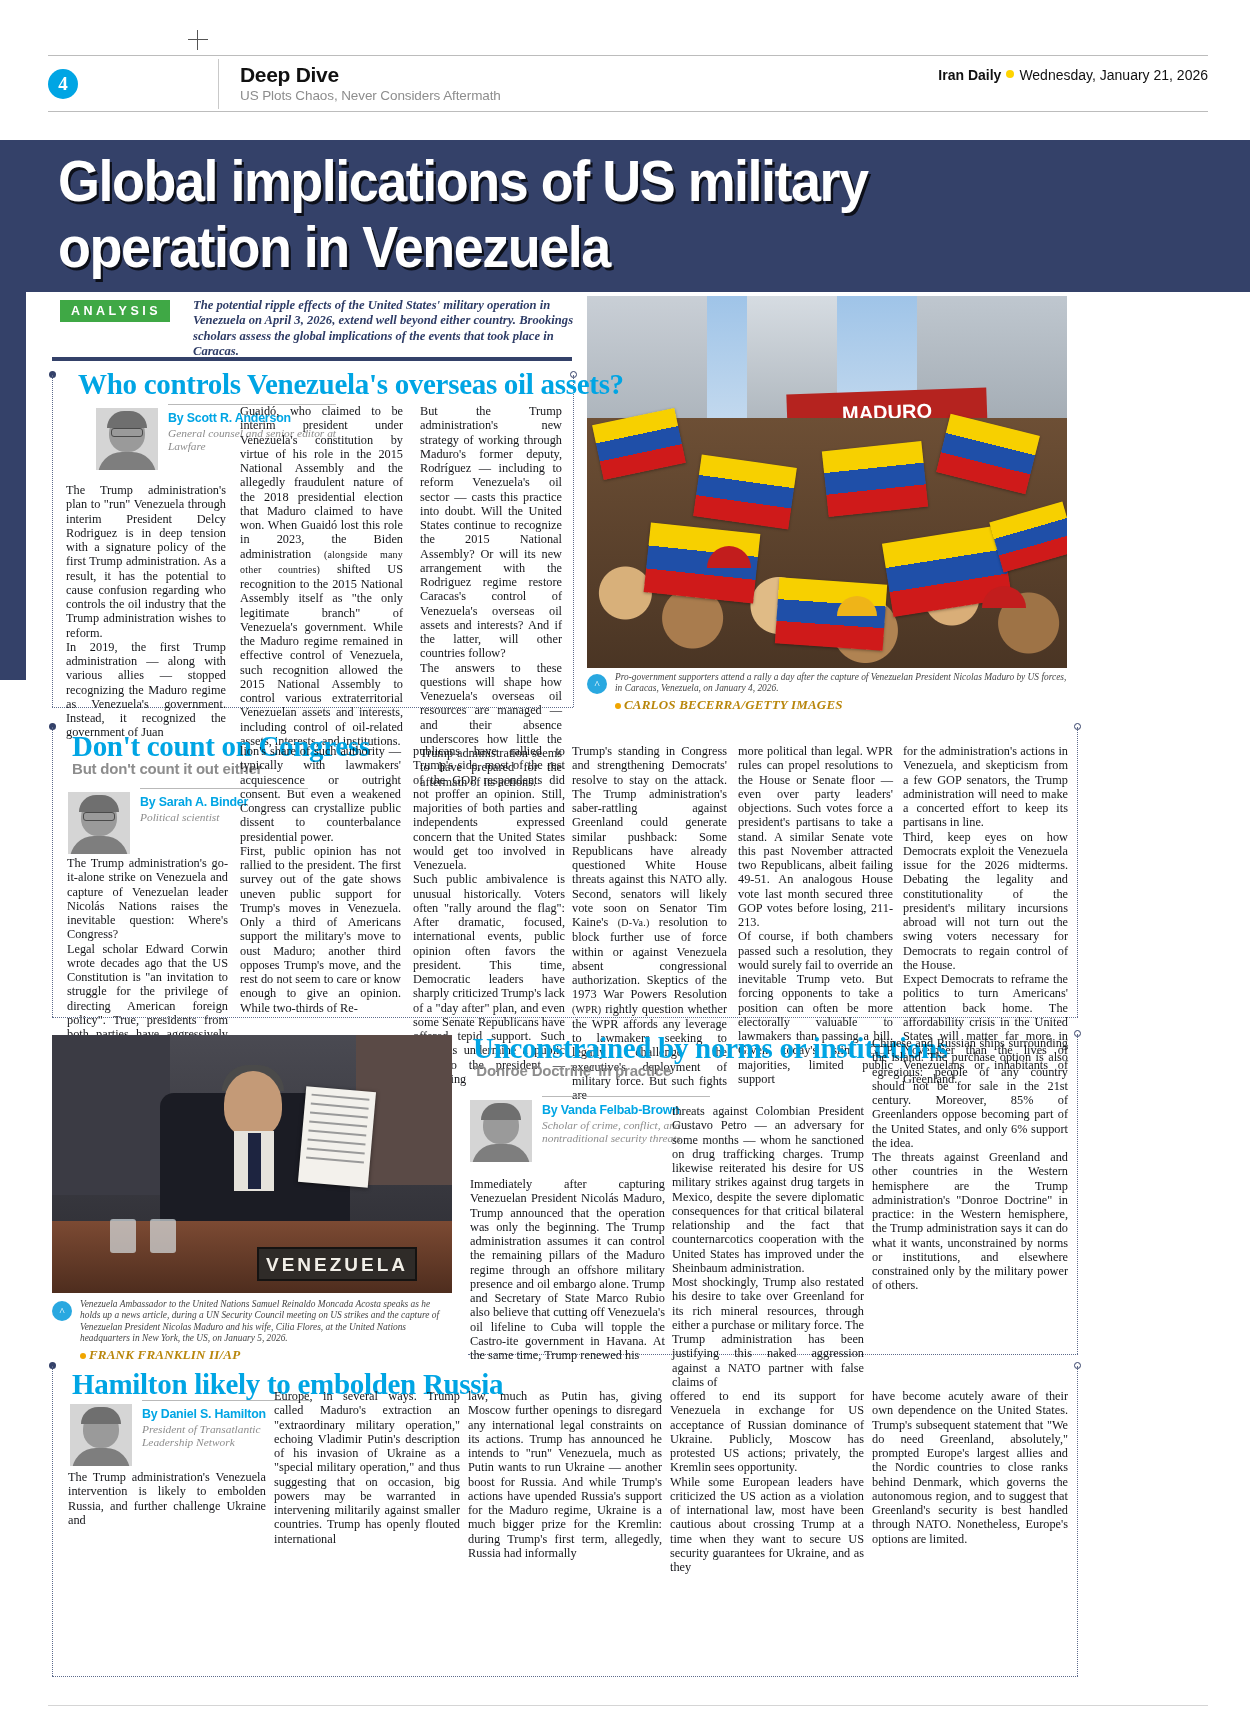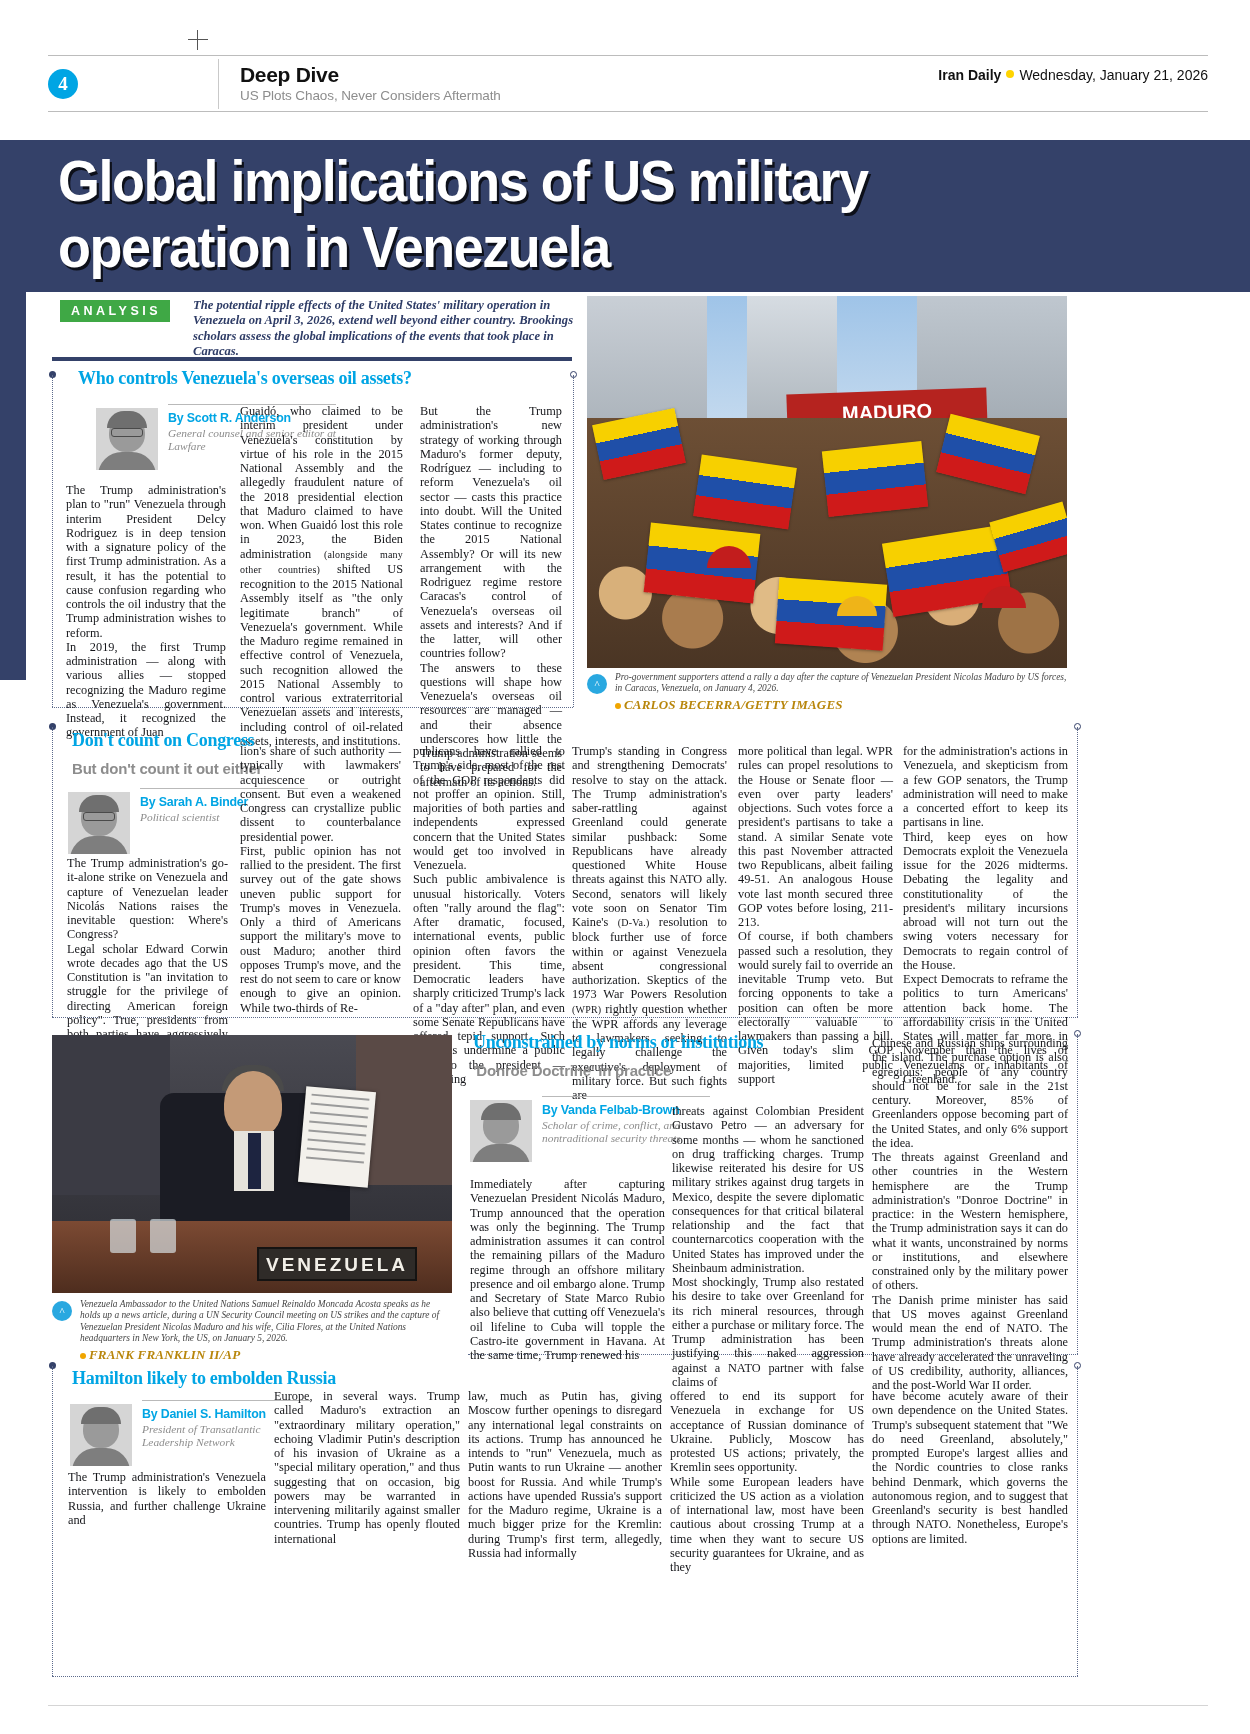--- a/index.html
+++ b/index.html
@@ -139,21 +139,21 @@
     position:absolute; width:7px; height:7px; border-radius:50%; background:#344169;
   }
   .node-open {
     position:absolute; width:7px; height:7px; border-radius:50%; background:#fff; border:1.5px solid #344169;
   }
   .blue-bar { position:absolute; height:4px; background:#344169; }
 
   
   .sec-head {
     position:absolute; font-family:"Liberation Serif", serif; font-weight:bold;
-    color:#00a5e4; font-size:18px; letter-spacing:-0.3px;
+    color:#00a5e4; font-size:29px; letter-spacing:-0.3px;
   }
   .sec-sub {
     position:absolute; font-family:"Liberation Sans", sans-serif; font-weight:bold;
     color:#8d8d8d; font-size:15px; letter-spacing:-0.2px;
   }
 
   
   .author { position:absolute; width:240px; }
   .author .topline { width:168px; height:1px; background:#b9b9b9; margin-left:72px; }
   .author .avatar {
@@ -403,21 +403,20 @@
   </div>
 
   <div class="col" style="left:470px; top:1177px; width:195px;">Immediately after capturing Venezuelan President Nicolás Maduro, Trump announced that the operation was only the beginning. The Trump administration assumes it can control the remaining pillars of the Maduro regime through an offshore military presence and oil embargo alone. Trump and Secretary of State Marco Rubio also believe that cutting off Venezuela's oil lifeline to Cuba will topple the Castro-ite government in Havana. At the same time, Trump renewed his</div>
   <div class="col" style="left:672px; top:1104px; width:192px;">
       <p>threats against Colombian President Gustavo Petro — an adversary for some months — whom he sanctioned on drug trafficking charges. Trump likewise reiterated his desire for US military strikes against drug targets in Mexico, despite the severe diplomatic consequences for that critical bilateral relationship and the fact that counternarcotics cooperation with the United States has improved under the Sheinbaum administration.</p>
       <p>Most shockingly, Trump also restated his desire to take over Greenland for its rich mineral resources, through either a purchase or military force. The Trump administration has been justifying this naked aggression against a NATO partner with false claims of</p>
     </div>
   <div class="col" style="left:872px; top:1036px; width:196px;">
       <p>Chinese and Russian ships surrounding the island. The purchase option is also egregious: people of any country should not be for sale in the 21st century. Moreover, 85% of Greenlanders oppose becoming part of the United States, and only 6% support the idea.</p>
       <p>The threats against Greenland and other countries in the Western hemisphere are the Trump administration's "Donroe Doctrine" in practice: in the Western hemisphere, the Trump administration says it can do what it wants, unconstrained by norms or institutions, and elsewhere constrained only by the military power of others.</p>
-      <p>The Danish prime minister has said that US moves against Greenland would mean the end of NATO. The Trump administration's threats alone have already accelerated the unraveling of US credibility, authority, alliances, and the post-World War II order.</p>
     </div>
 
   <div class="node" style="left:49px; top:1362px;"></div>
   <div class="node-open" style="left:1074px; top:1362px;"></div>
   <div class="dot-rule-v" style="left:52px; top:1366px; height:310px;"></div>
   <div class="dot-rule-v" style="left:1077px; top:1366px; height:310px;"></div>
   <div class="dot-rule-h" style="left:52px; top:1676px; width:1026px;"></div>
 
   <div class="sec-head" style="left:72px; top:1368px;">Hamilton likely to embolden Russia</div>
 

